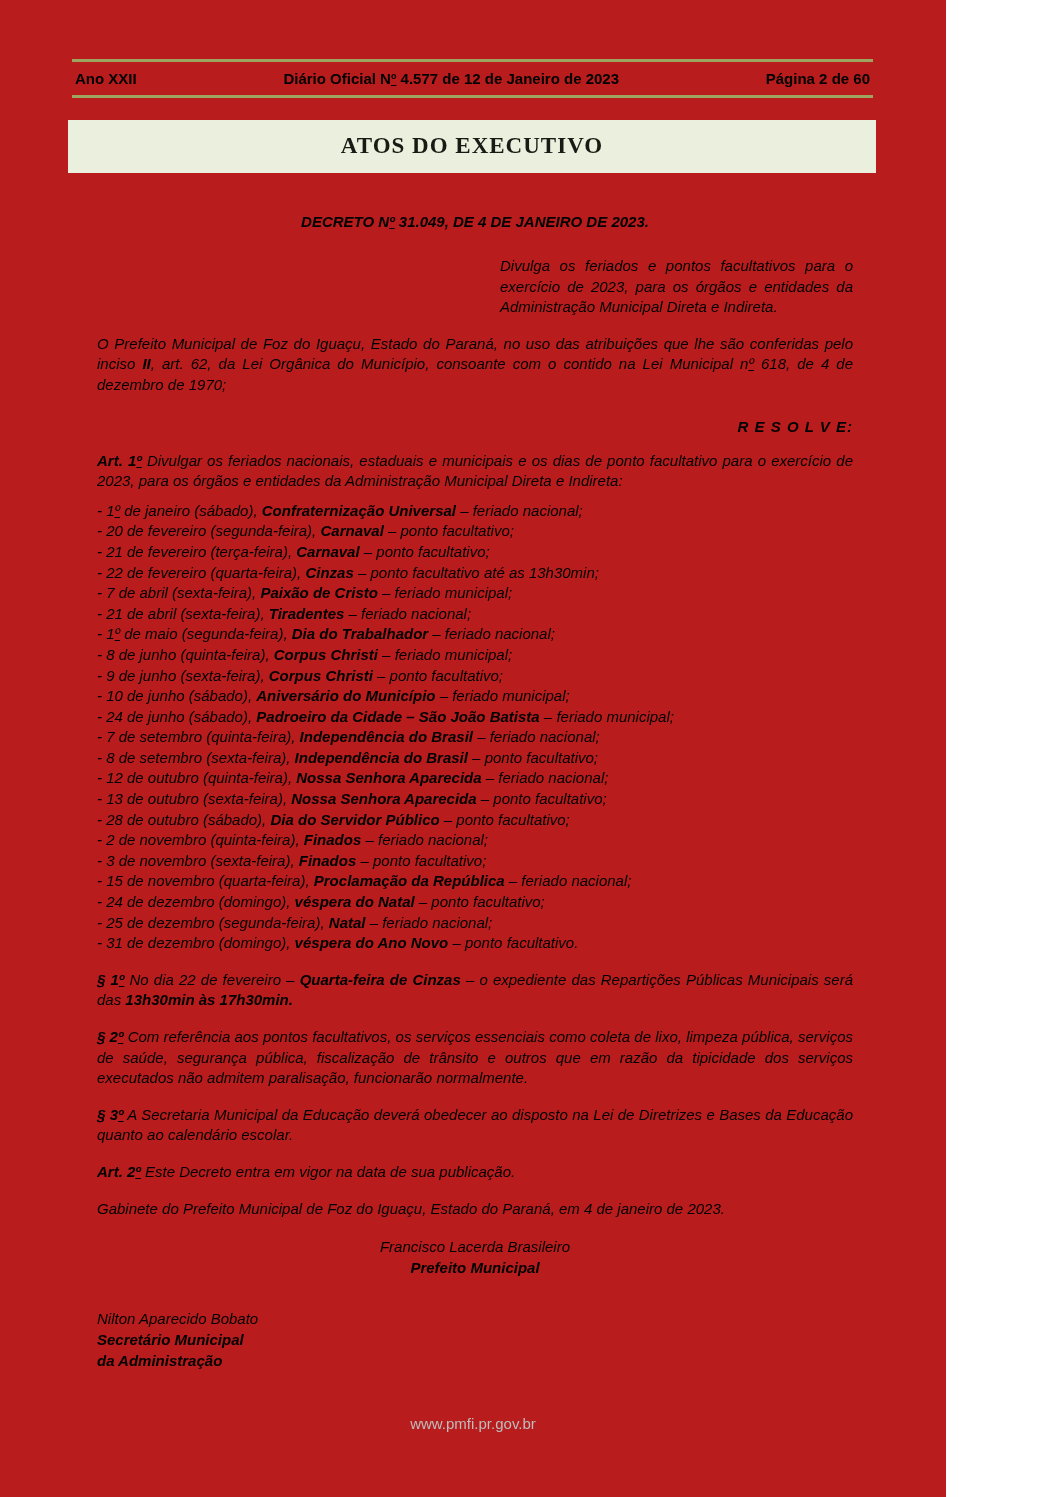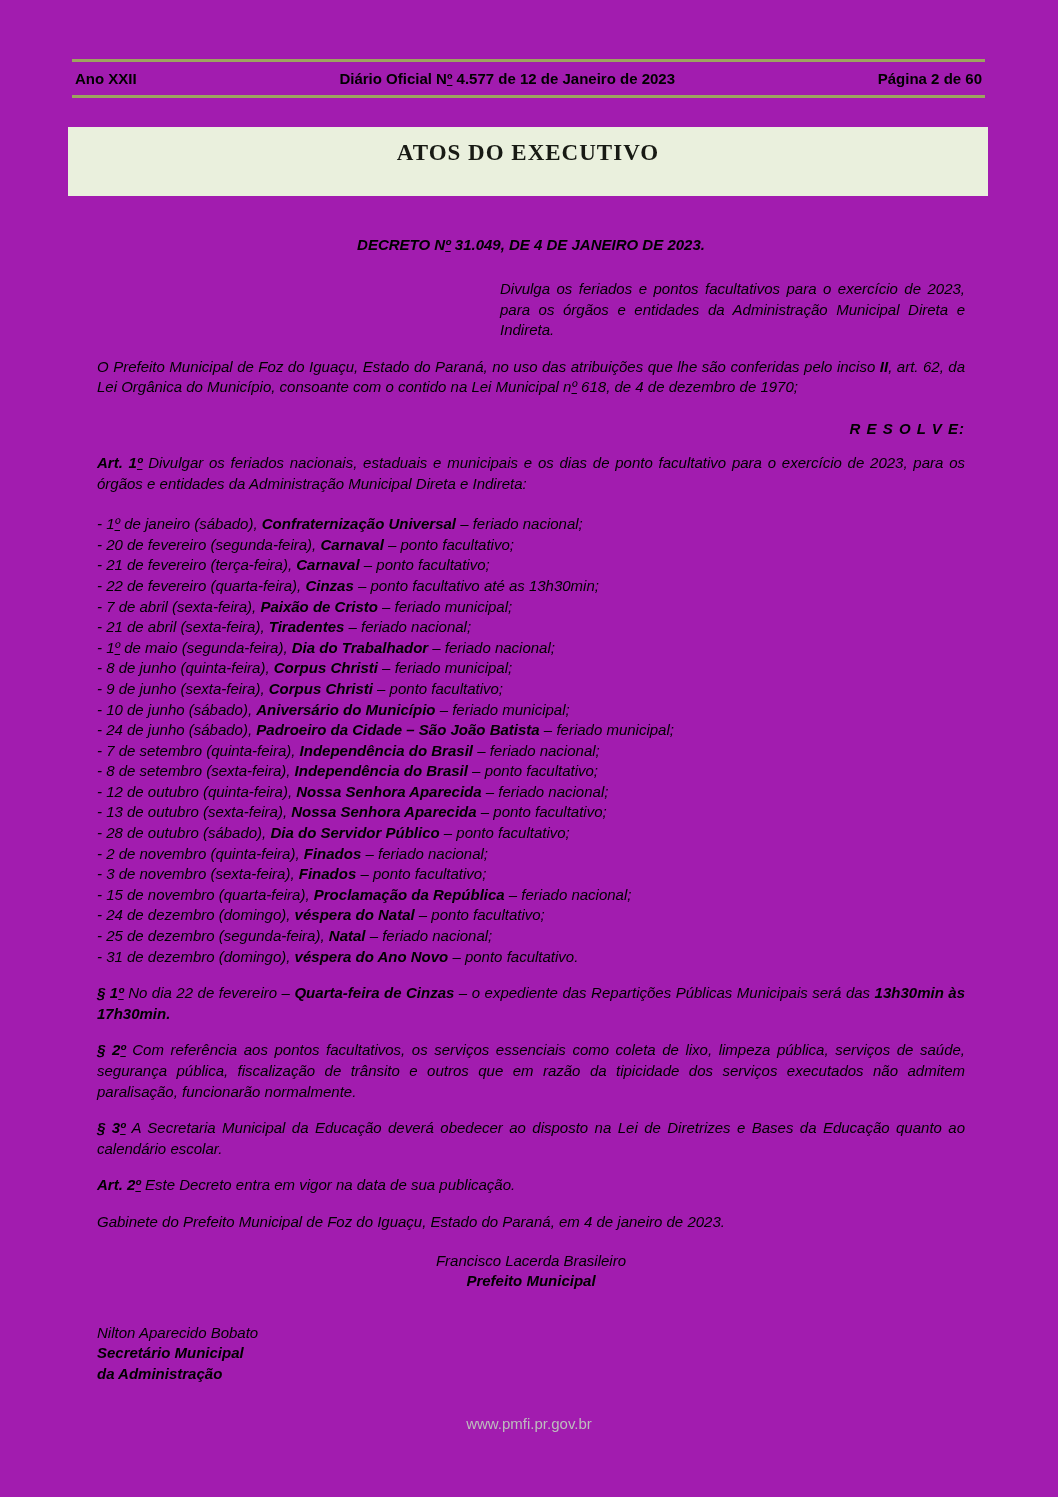--- a/index.html
+++ b/index.html
@@ -1,47 +1,47 @@
 <!DOCTYPE html>
 <html><head>
 <meta charset="utf-8">
 <style>
   html,body{margin:0;padding:0;}
   body{
     width:1058px;height:1497px;background:#ffffff;
     font-family:"Liberation Sans",sans-serif;
     font-size:15px;color:#000;
   }
-  .page{position:relative;width:1058px;height:1497px;overflow:hidden;background:#a21caf;}
+  .page{position:relative;width:946px;height:1497px;overflow:hidden;background:#b91c1c;}
 
   .gazette-header{
     margin:59px 73px 0 72px;
     border-top:3px solid #9da45f;
     border-bottom:3px solid #9da45f;
     display:flex;justify-content:space-between;align-items:center;
     padding:8px 3px;font-weight:bold;font-size:15px;
   }
   .gazette-header .cell{white-space:nowrap;}
 
   .banner{
-    margin:29px 70px 0 68px;
+    margin:22px 70px 0 68px;
     background:#eaf0dd;
     text-align:center;
-    padding:13px 0 30px 0;
+    padding:13px 0 14px 0;
     font-family:"Liberation Serif",serif;
     font-weight:bold;font-size:23px;color:#181a14;
     letter-spacing:1px;
   }
 
   .content{margin:0 93px 0 97px;font-style:italic;}
   .doc-title{margin-top:40px;text-align:center;font-weight:bold;}
   .ementa{margin-top:26px;margin-left:403px;text-align:justify;line-height:20.6px;}
   p.body{margin:16px 0 0 0;text-align:justify;line-height:20.6px;}
   .resolve{margin-top:22px;text-align:right;font-weight:bold;letter-spacing:1px;}
-  .holidays{margin-top:20px;line-height:20.6px;}
+  .holidays{margin-top:9px;line-height:20.6px;}
   .holiday-line{white-space:nowrap;}
   .b{font-weight:bold;}
   .ord{text-decoration:underline;}
   .sig-center{margin-top:18px;text-align:center;line-height:20.6px;}
   .sig-left{margin-top:31px;line-height:20.6px;}
   .footer{
     position:absolute;left:0;right:0;top:1415px;
     text-align:center;color:#bdbdbd;font-size:15px;
   }
 </style>

